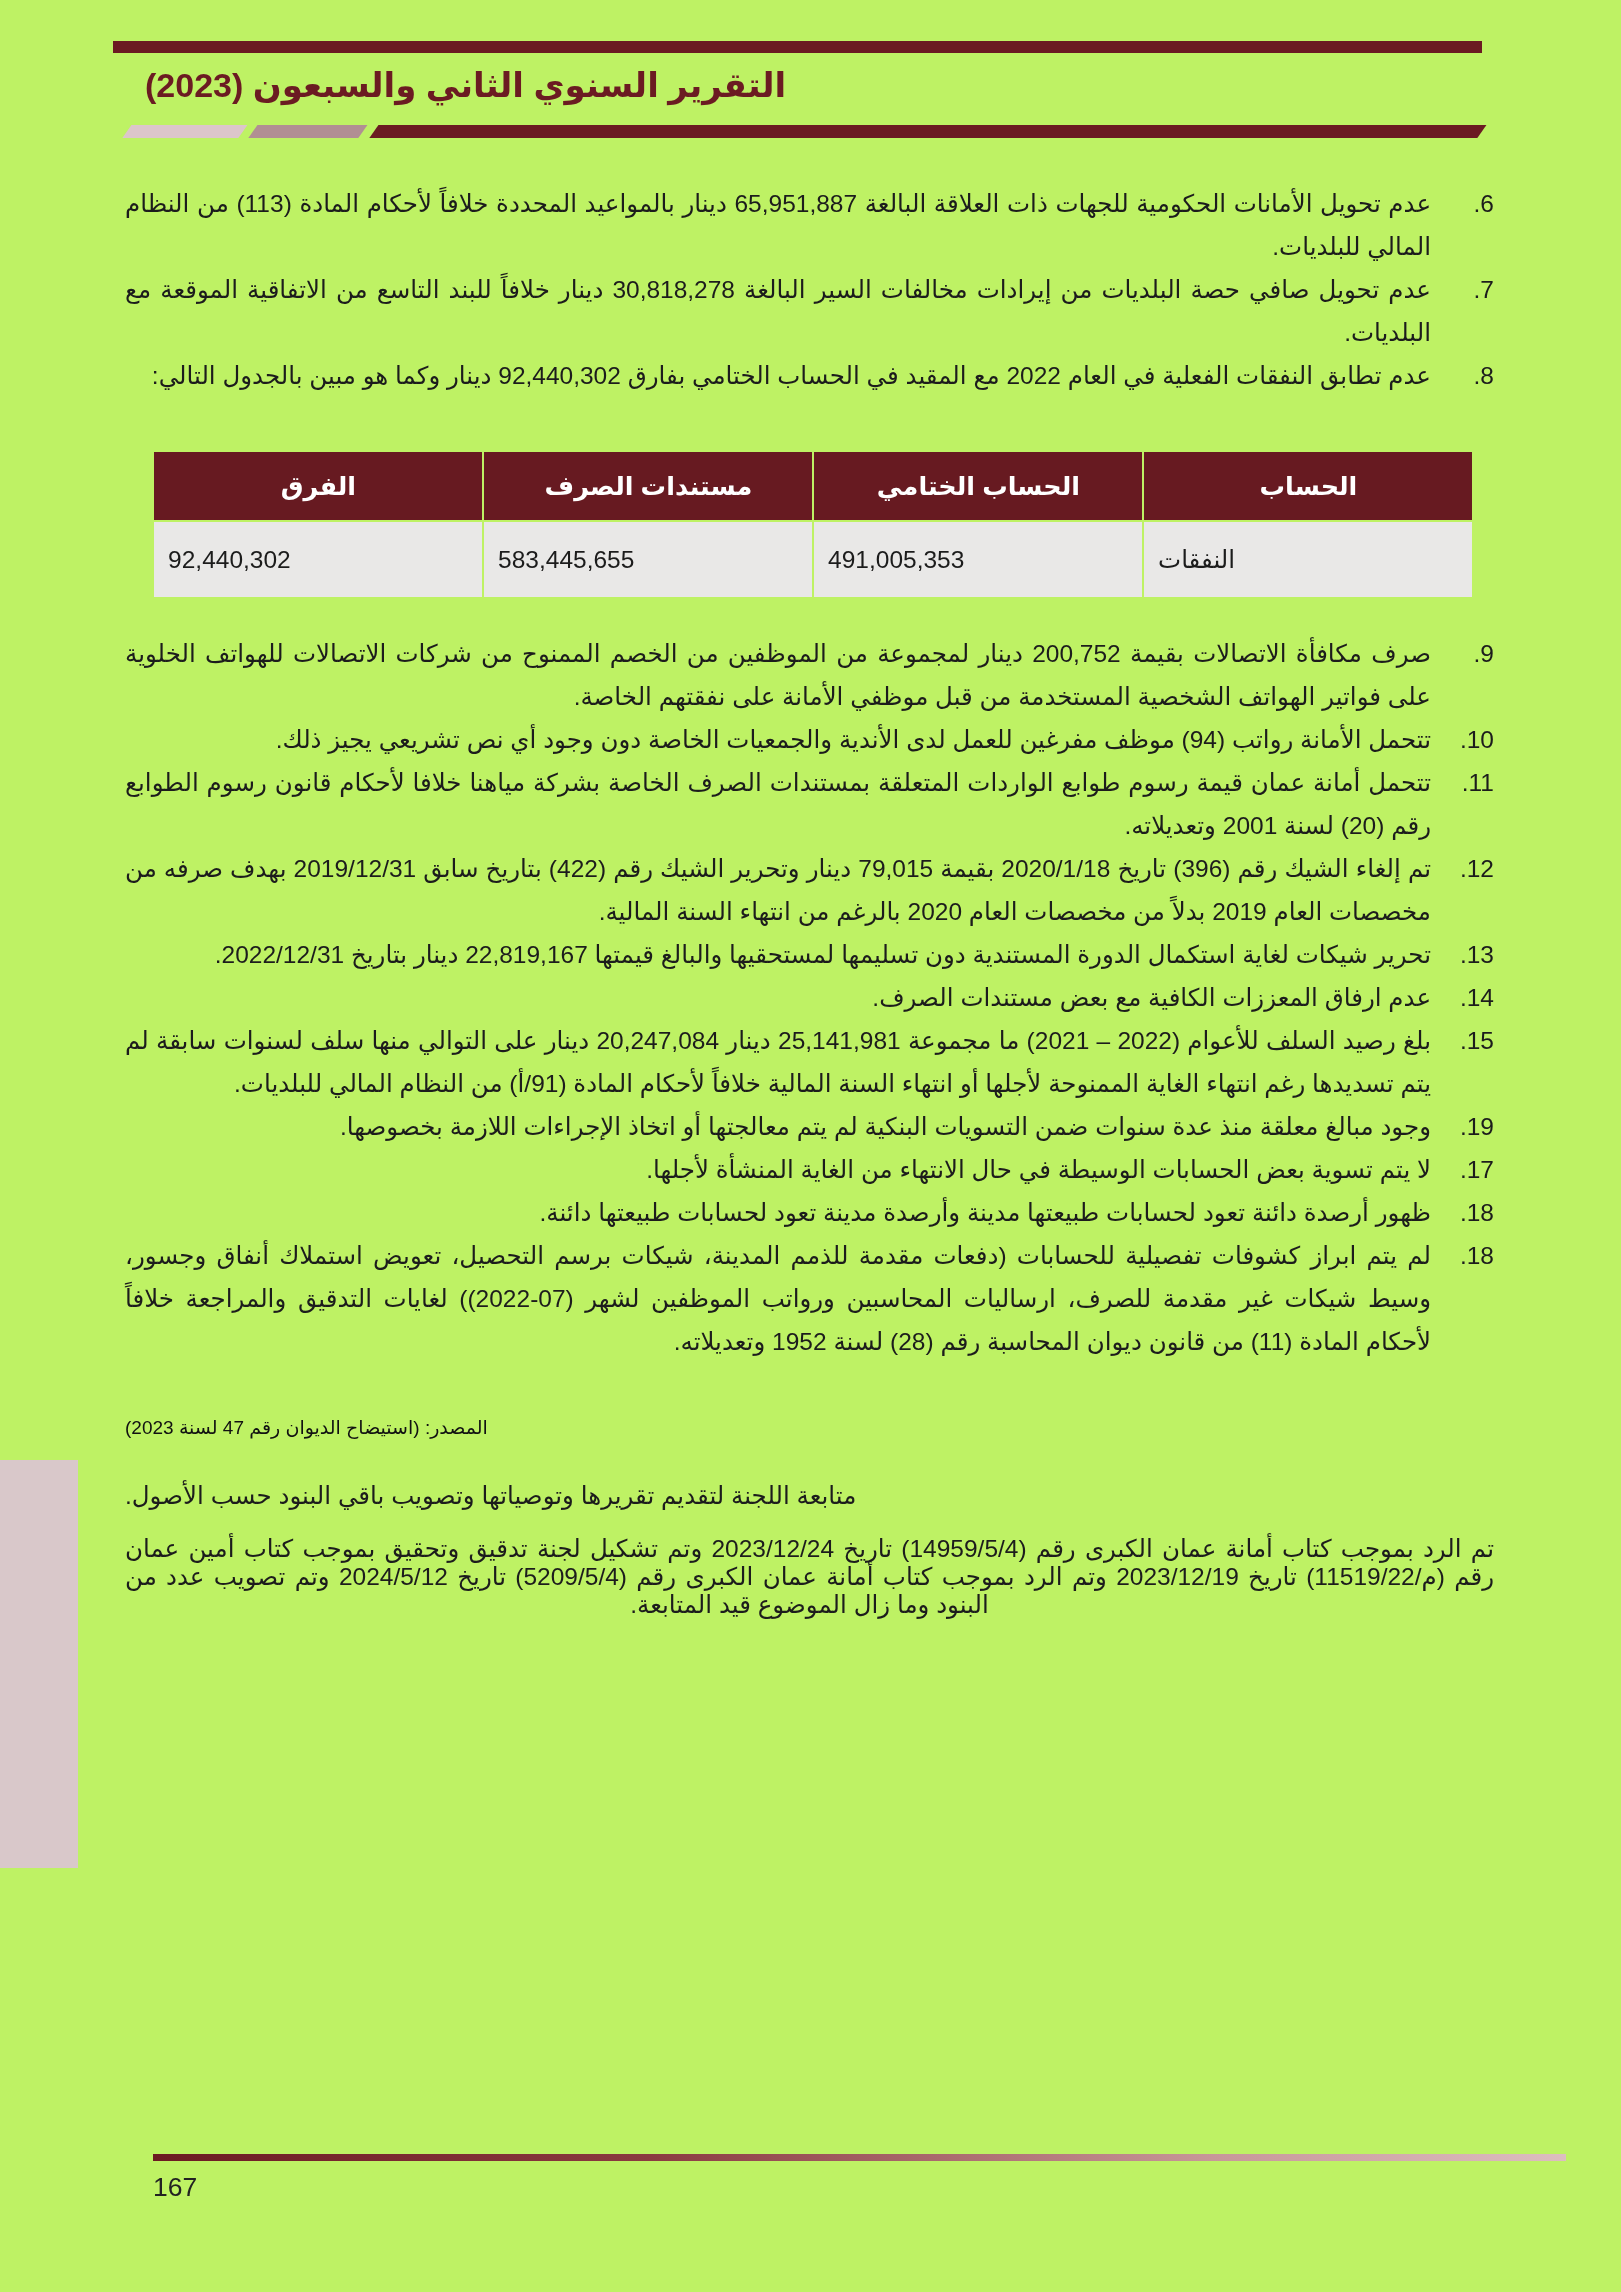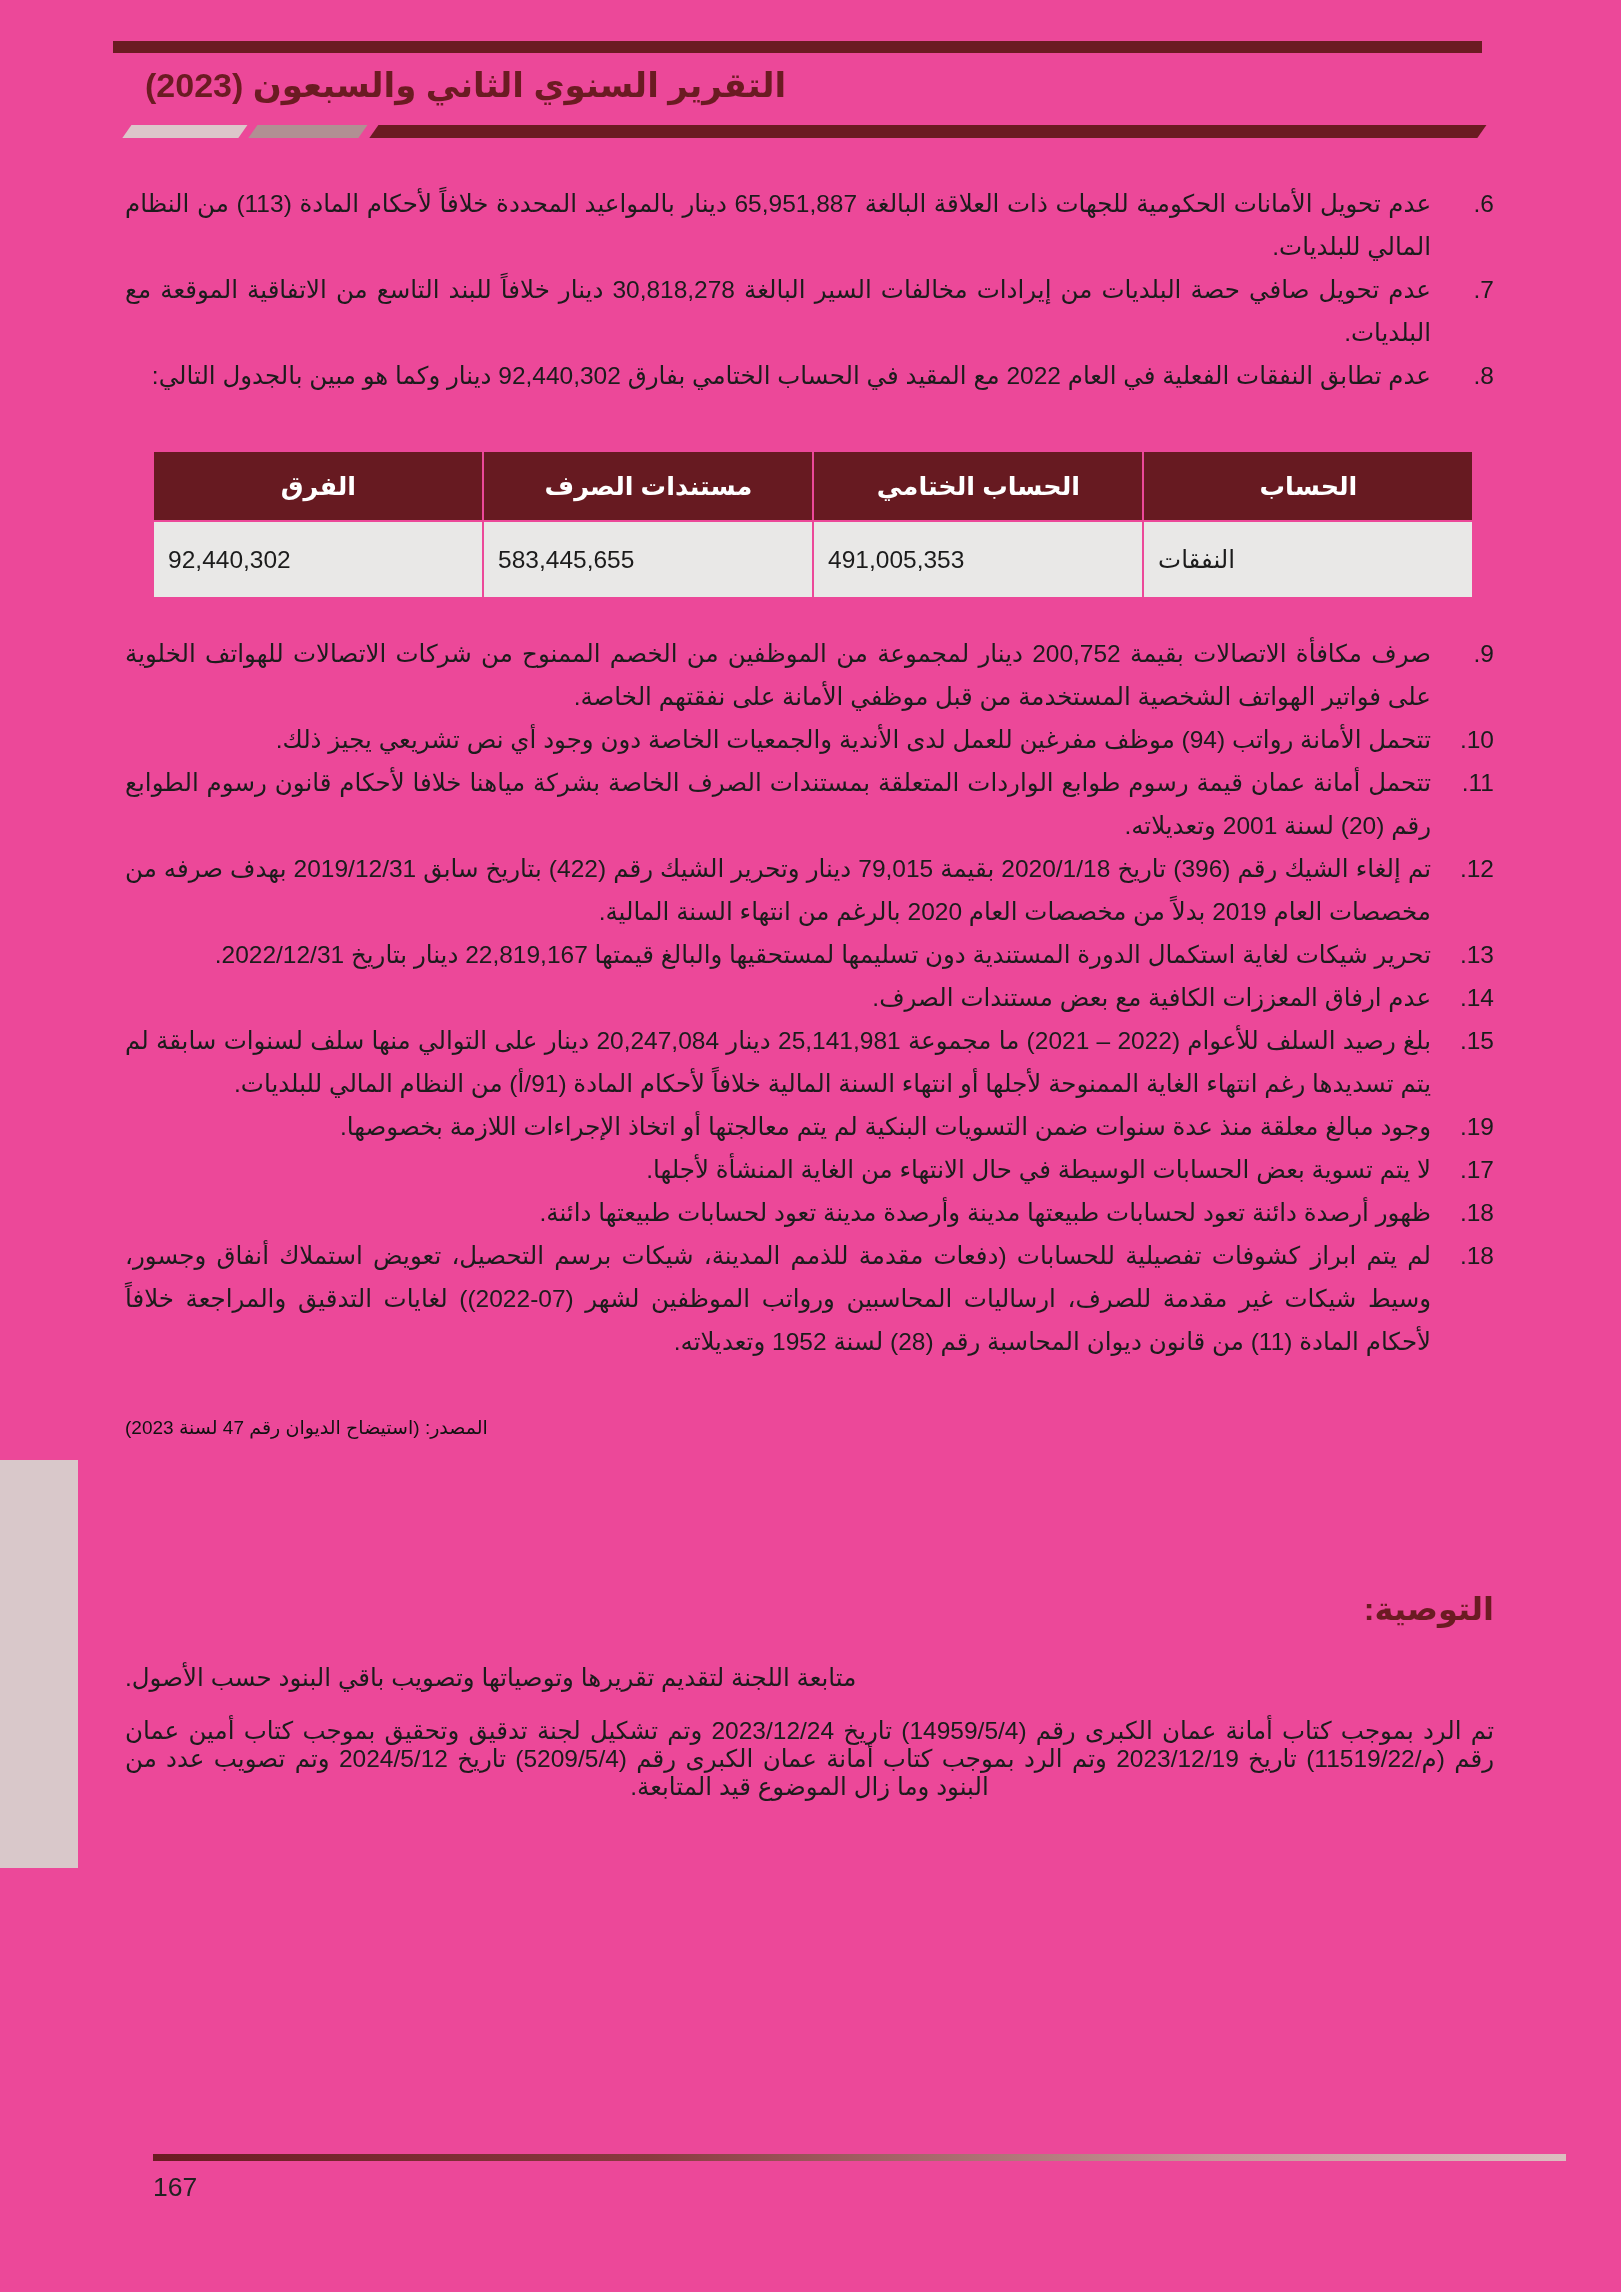--- a/index.html
+++ b/index.html
@@ -1,17 +1,17 @@
 <!DOCTYPE html>
 <html lang="ar"><head>
 <meta charset="utf-8">
 <style>
   html,body{margin:0;padding:0;background:#ffffff;}
   .page{
-    position:relative; width:1621px; height:2293px; background:#ec4899;
+    position:relative; width:1621px; height:2293px; background:#bef264;
     font-family:"Liberation Sans","DejaVu Sans",sans-serif;
     color:#1c1c1c; overflow:hidden;
   }
   
   .top-rule{position:absolute; left:113px; right:139px; top:41px; height:11.8px; background:#6B1B22;}
   .header-title{
     position:absolute; left:145px; top:65px; direction:rtl;
     font-size:34px; font-weight:bold; color:#6B1B22; white-space:nowrap;
   }
   .stripe{position:absolute; top:125px; height:12.7px;}
@@ -149,21 +149,20 @@
           <span class="f-text">ظهور أرصدة دائنة تعود لحسابات طبيعتها مدينة وأرصدة مدينة تعود لحسابات طبيعتها دائنة.</span>
         </div>
         <div class="finding">
           <span class="f-num">18.</span>
           <span class="f-text">لم يتم ابراز كشوفات تفصيلية للحسابات (دفعات مقدمة للذمم المدينة، شيكات برسم التحصيل، تعويض استملاك أنفاق وجسور، وسيط شيكات غير مقدمة للصرف، ارساليات المحاسبين ورواتب الموظفين لشهر (07-2022)) لغايات التدقيق والمراجعة خلافاً لأحكام المادة (11) من قانون ديوان المحاسبة رقم (28) لسنة 1952 وتعديلاته.</span>
         </div>
       </div>
 
     <div class="source">المصدر: (استيضاح الديوان رقم 47 لسنة 2023)</div>
 
-    <div class="sec-heading">التوصية:</div>
     <div class="rec-body">متابعة اللجنة لتقديم تقريرها وتوصياتها وتصويب باقي البنود حسب الأصول.</div>
 
     <div class="act-body">تم الرد بموجب كتاب أمانة عمان الكبرى  رقم (14959/5/4) تاريخ 2023/12/24 وتم تشكيل لجنة تدقيق وتحقيق بموجب كتاب أمين عمان رقم (م/11519/22) تاريخ 2023/12/19 وتم الرد بموجب كتاب أمانة عمان الكبرى رقم (5209/5/4) تاريخ 2024/5/12 وتم تصويب عدد من البنود وما زال الموضوع قيد المتابعة.</div>
 
   </div>
 
   <div class="side-block"></div>
   <div class="footer-rule"></div>
   <div class="page-number">167</div>
 

